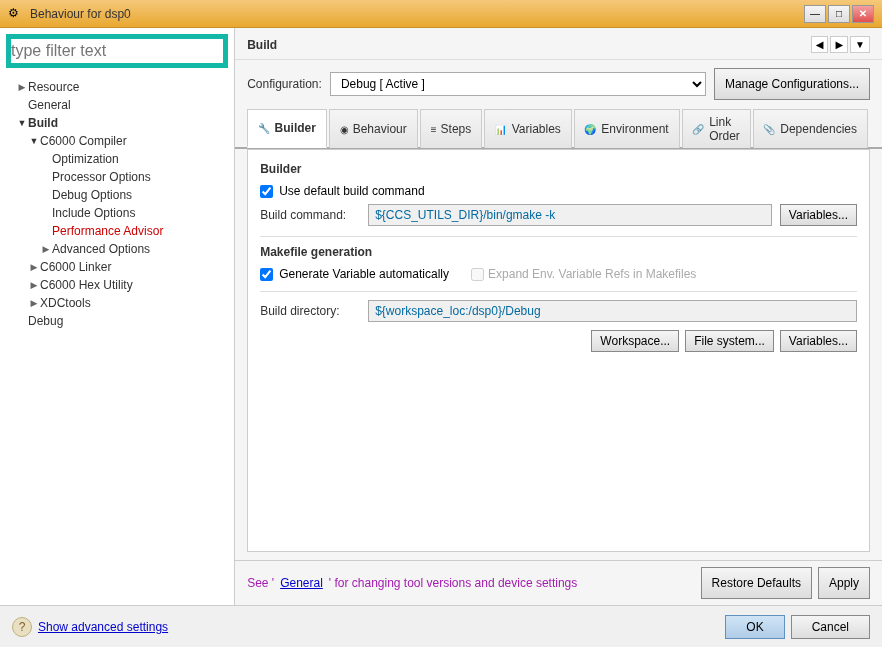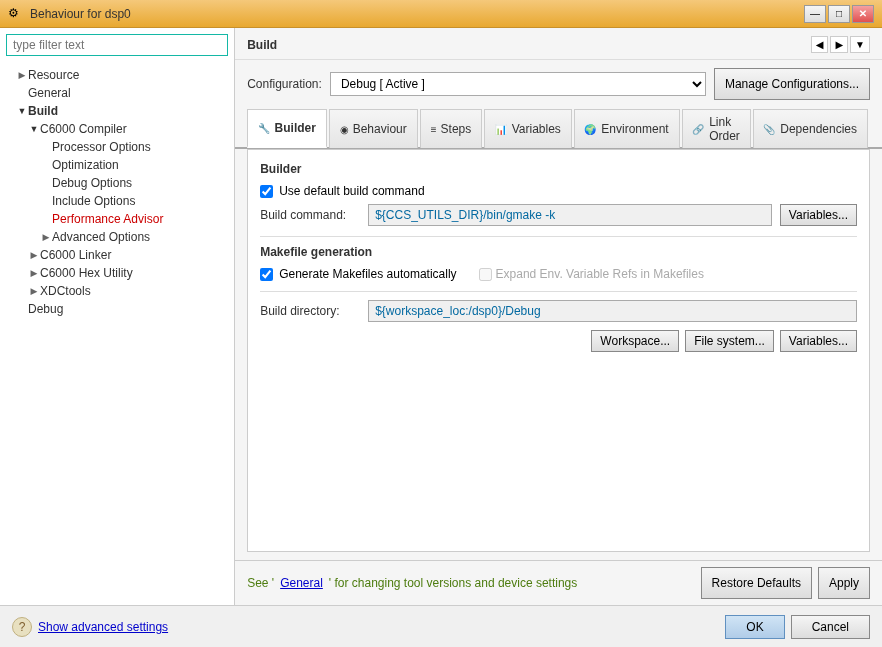--- a/index.html
+++ b/index.html
@@ -33,23 +33,23 @@
     
     .left-panel {
       width: 237px;
       background: white;
       border-right: 1px solid #ccc;
       display: flex;
       flex-direction: column;
     }
     .filter-input {
       margin: 6px;
-      padding: 3px 6px;
-      border: 1px solid #14b8a6;
-      font-size: 12px;
+      padding: 3px 0;
+      border: 5px solid #14b8a6;
+      font-size: 16px;
       color: #999;
       width: calc(100% - 12px);
     }
     .tree-container { flex: 1; overflow-y: auto; padding: 4px 0; }
     .tree-item {
       display: flex;
       align-items: center;
       padding: 2px 4px;
       cursor: pointer;
       white-space: nowrap;
@@ -197,21 +197,21 @@
     
     .status-bar {
       padding: 6px 12px;
       display: flex;
       align-items: center;
       gap: 6px;
       border-top: 1px solid #ccc;
       background: #f5f5f5;
     }
     .status-link { color: #0000cc; text-decoration: underline; cursor: pointer; }
-    .status-text { color: #4d7c0f; }
+    .status-text { color: #a21caf; }
 
     
     .footer {
       height: 42px;
       background: #f0f0f0;
       border-top: 1px solid #ccc;
       display: flex;
       align-items: center;
       justify-content: space-between;
       padding: 0 12px;
@@ -273,25 +273,25 @@
       <div class="tree-item indent-1">
         <span class="tree-arrow expanded">▼</span>
         <span class="tree-label bold">Build</span>
       </div>
       <div class="tree-item indent-2">
         <span class="tree-arrow expanded">▼</span>
         <span class="tree-label">C6000 Compiler</span>
       </div>
       <div class="tree-item indent-3">
         <span class="tree-arrow"></span>
+        <span class="tree-label">Optimization</span>
+      </div>
+      <div class="tree-item indent-3">
+        <span class="tree-arrow"></span>
         <span class="tree-label">Processor Options</span>
-      </div>
-      <div class="tree-item indent-3">
-        <span class="tree-arrow"></span>
-        <span class="tree-label">Optimization</span>
       </div>
       <div class="tree-item indent-3">
         <span class="tree-arrow"></span>
         <span class="tree-label">Debug Options</span>
       </div>
       <div class="tree-item indent-3">
         <span class="tree-arrow"></span>
         <span class="tree-label">Include Options</span>
       </div>
       <div class="tree-item indent-3">
@@ -380,21 +380,21 @@
         <span class="field-label">Build command:</span>
         <input type="text" class="field-input" value="${CCS_UTILS_DIR}/bin/gmake -k" style="">
         <button class="field-btn">Variables...</button>
       </div>
 
       <hr class="section-divider">
 
       <div class="section-title">Makefile generation</div>
       <div class="checkbox-row">
         <input type="checkbox" id="genMakefiles" checked="" style="">
-        <label for="genMakefiles">Generate Makefiles automatically</label>
+        <label for="genMakefiles">Generate Variable automatically</label>
         <span style="display:inline-flex;align-items:center;gap:4px;margin-left:16px;">
           <input type="checkbox" id="expandEnv" disabled="" style="">
           <label for="expandEnv" class="disabled-checkbox">Expand Env. Variable Refs in Makefiles</label>
         </span>
       </div>
 
       <hr class="section-divider">
 
       <div class="field-row">
         <span class="field-label">Build directory:</span>

